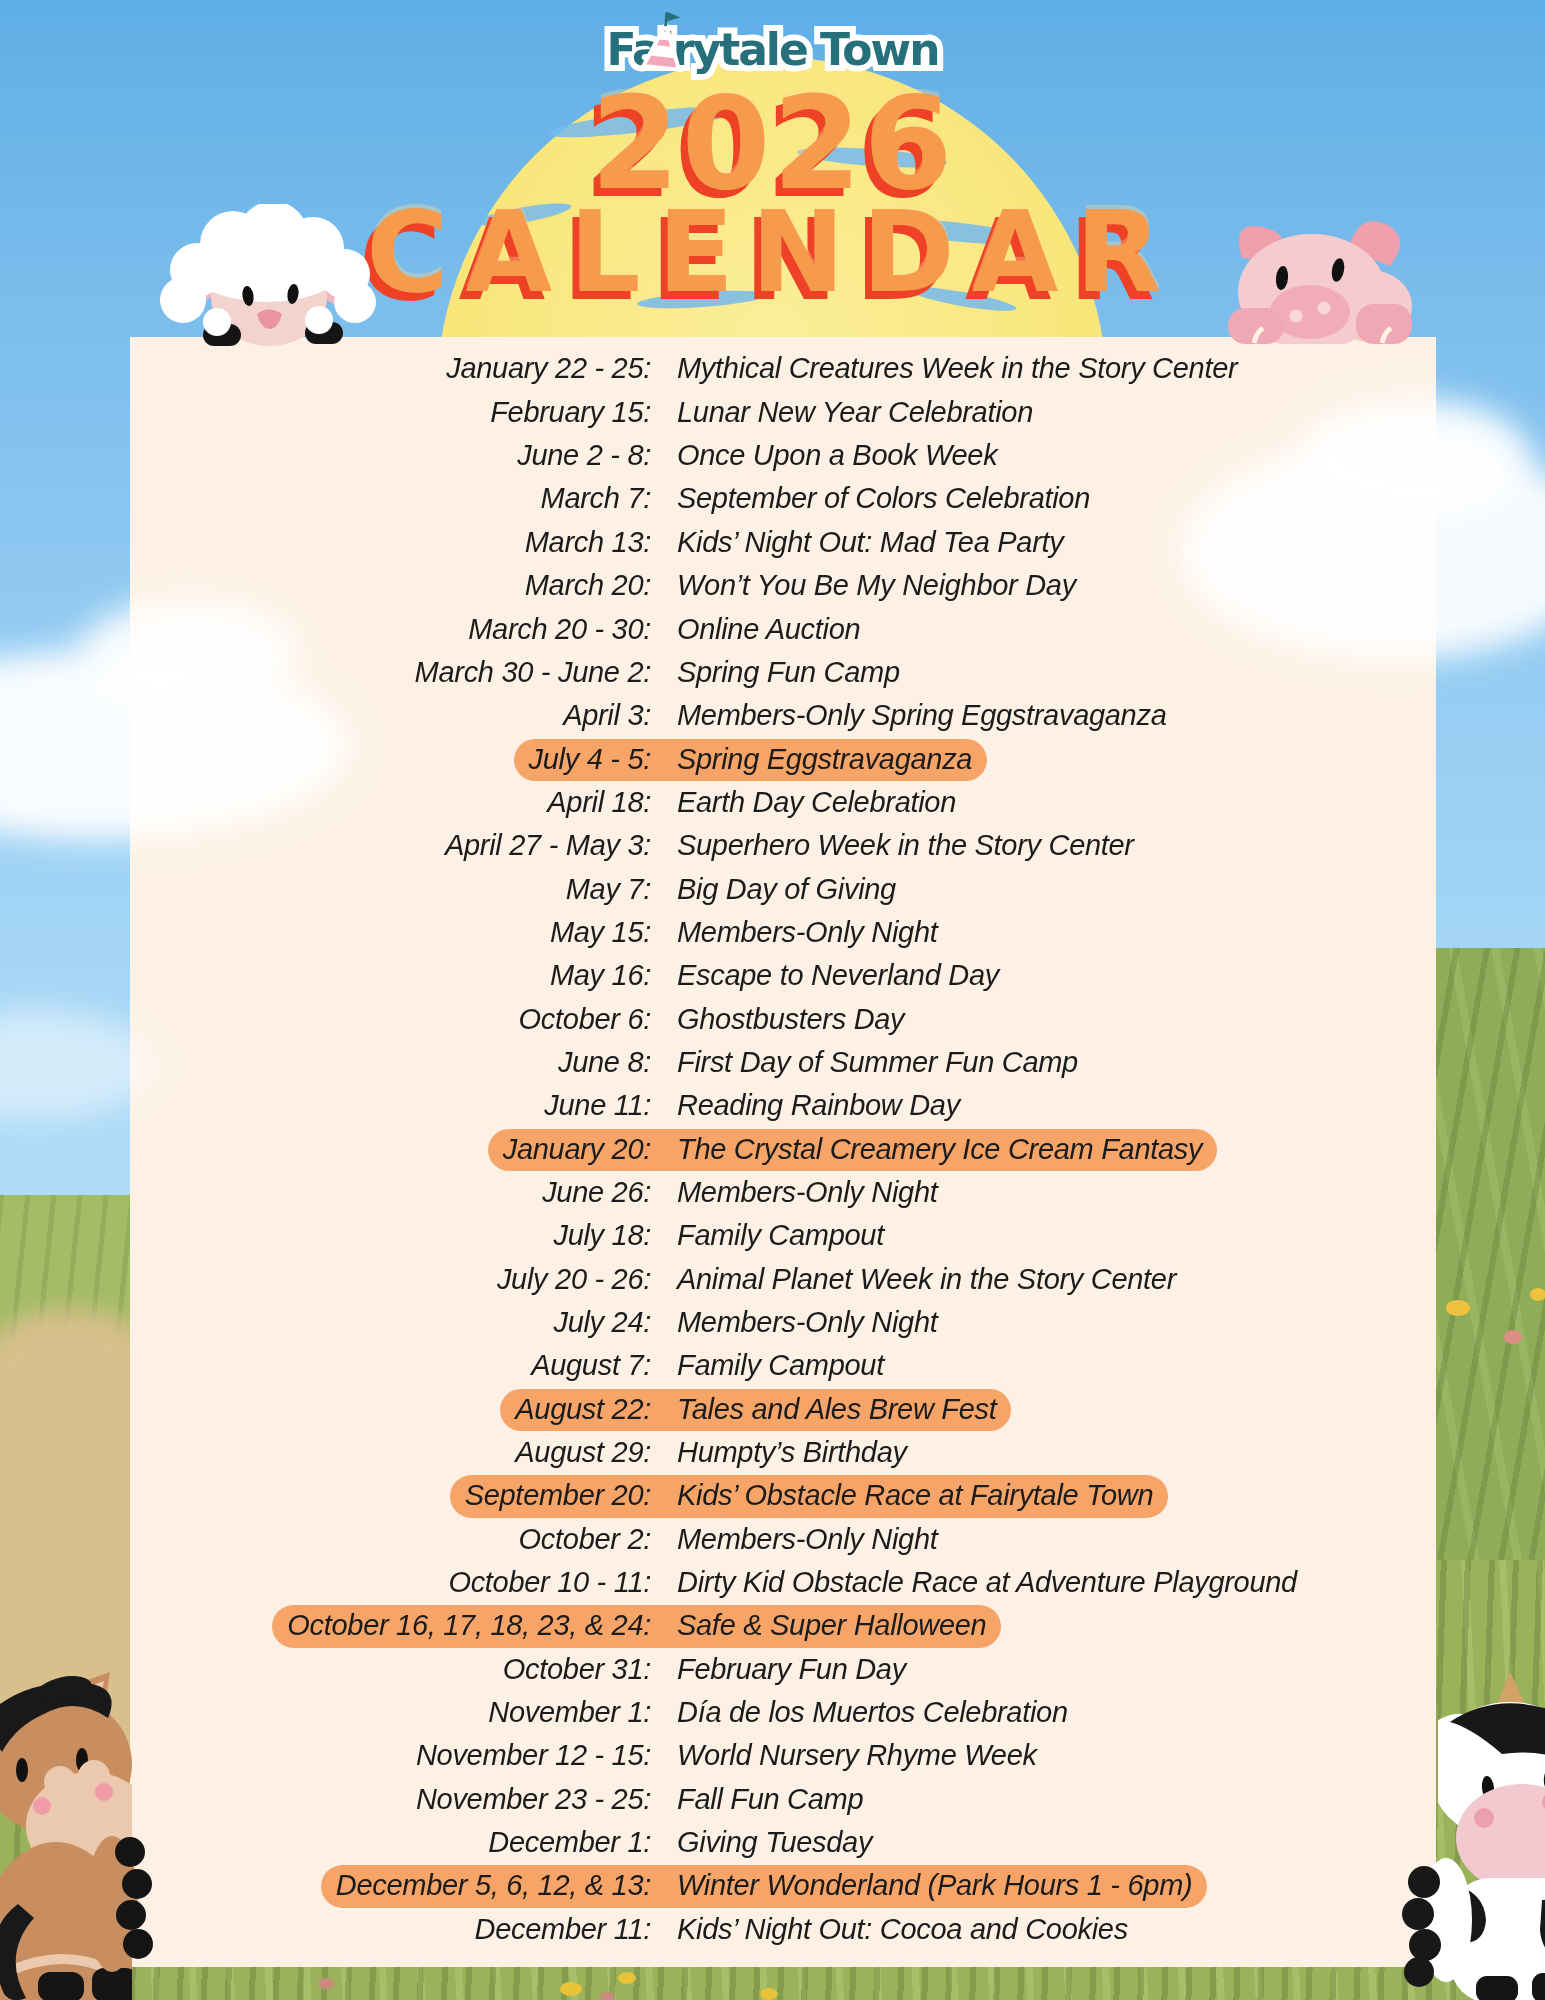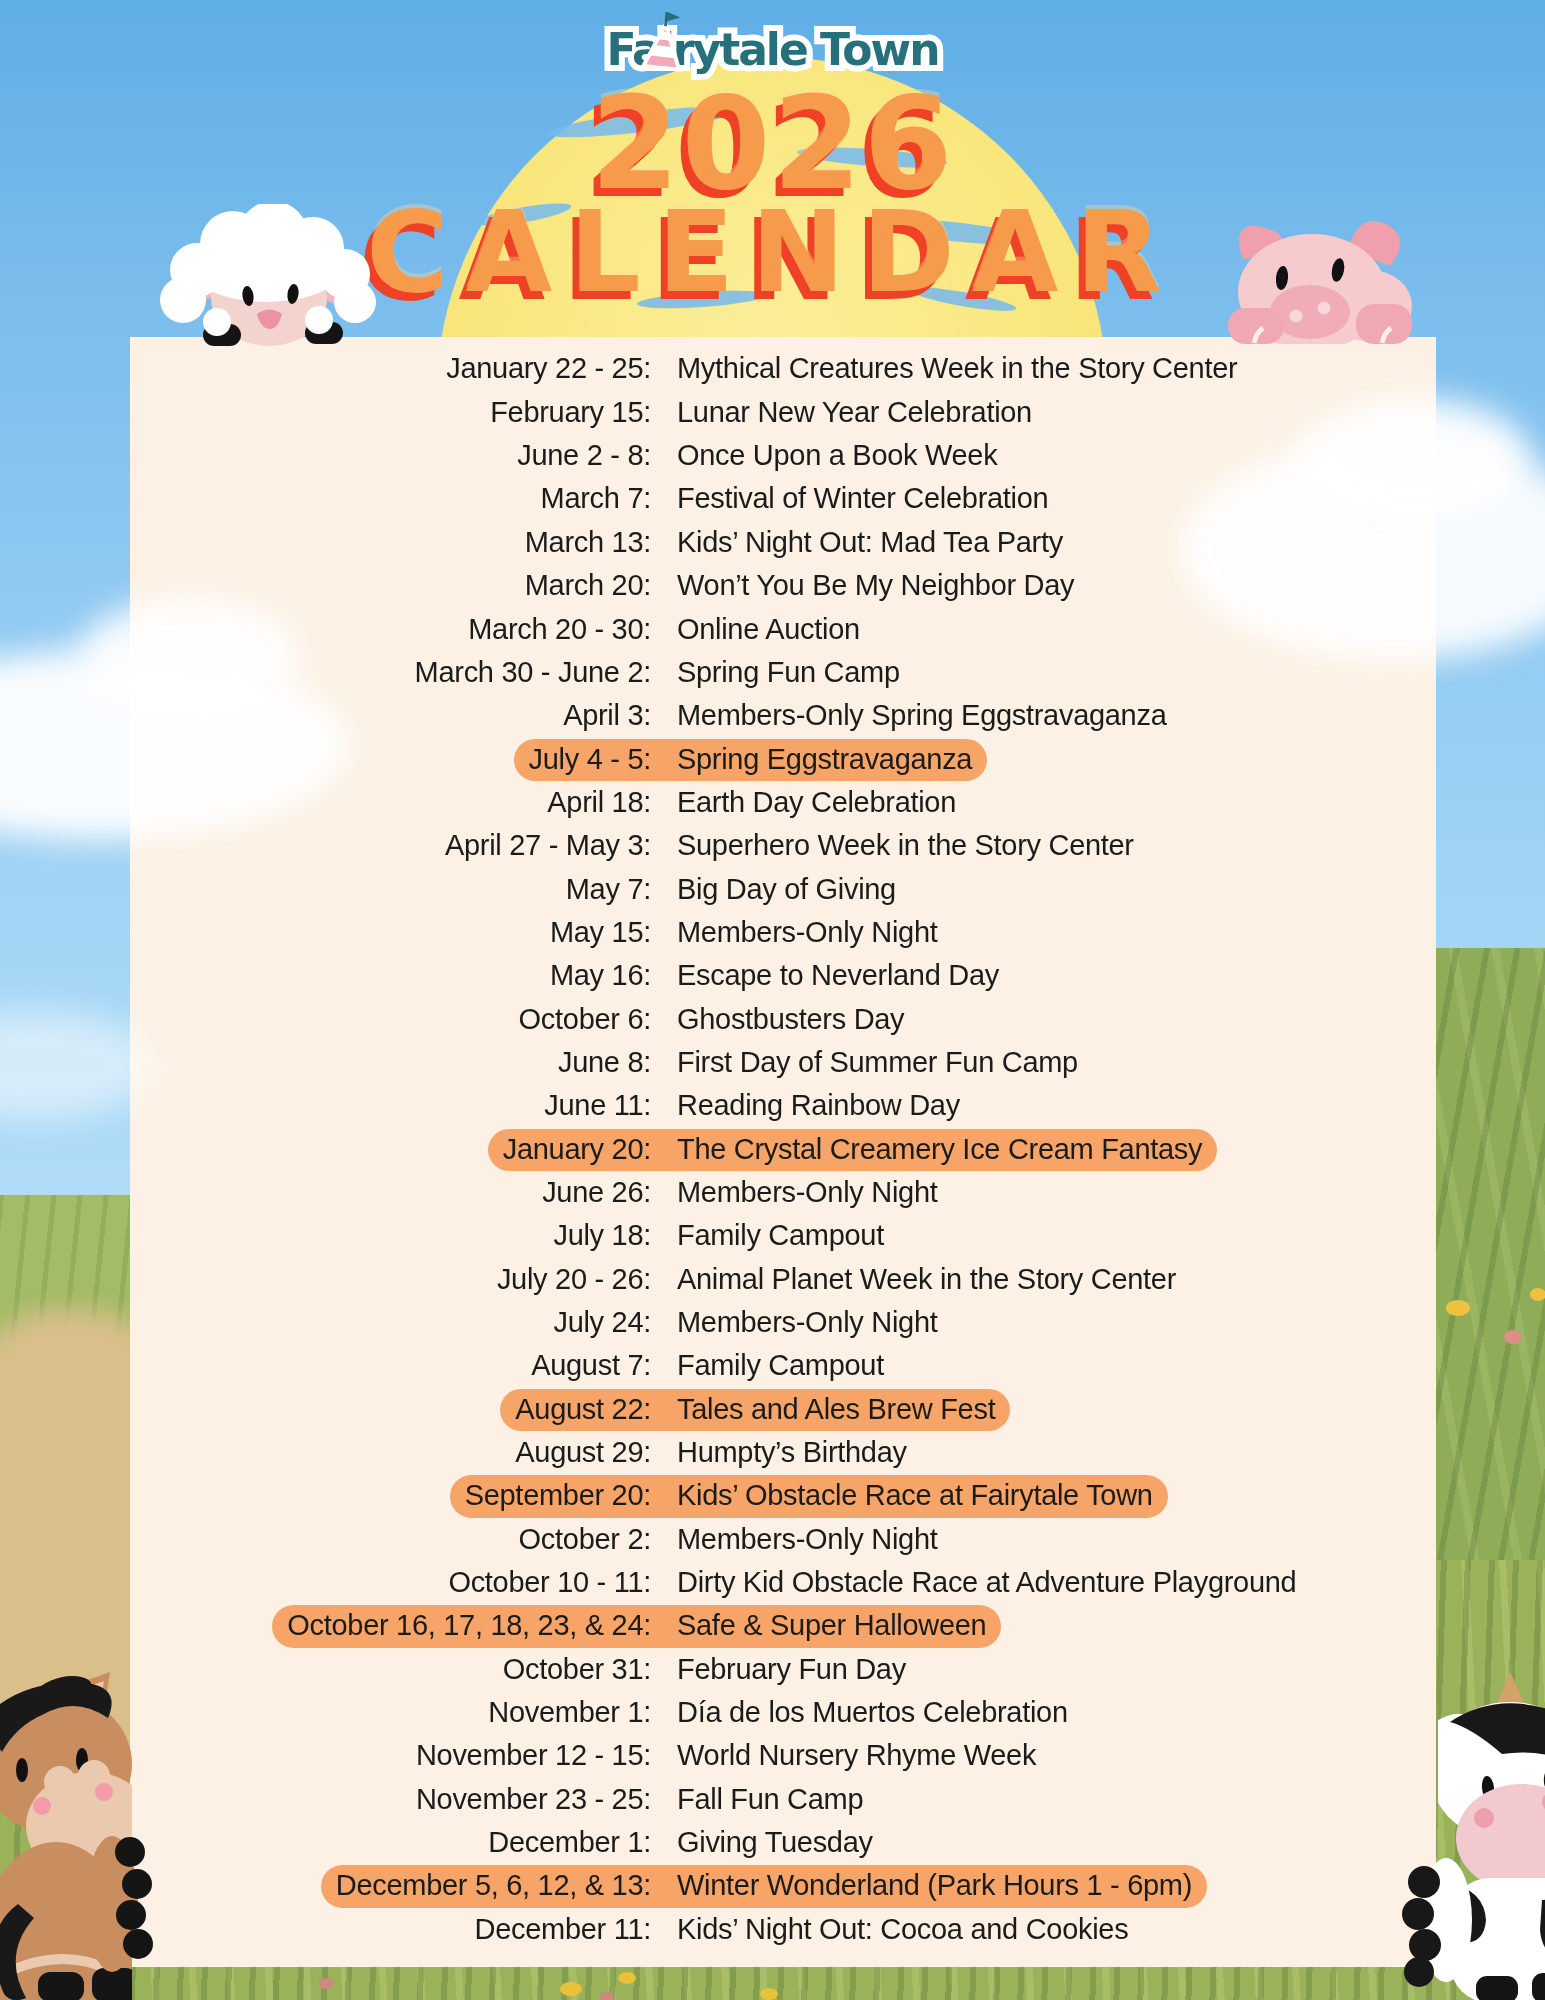--- a/index.html
+++ b/index.html
@@ -42,21 +42,21 @@
   .logo-fill{color:var(--logo-teal);}
   .big-title{position:absolute;left:0;width:100%;font-family:"DejaVu Sans",sans-serif;font-weight:bold;line-height:1;}
   .year-title{top:80px;font-size:128px;letter-spacing:2px;}
   .cal-title{top:196px;font-size:112px;letter-spacing:17px;}
   .t-layer{position:absolute;left:0;top:0;width:100%;}
   .t-shadow{color:var(--title-shadow);transform:translate(-7px,8px);}
   .t-fill{color:var(--title-fill);text-shadow:0 -4px 0 rgba(255,222,150,.35);}
 
   
   .panel{position:absolute;left:130px;top:337px;width:1306px;height:1630px;background:var(--panel);z-index:3;}
-  .list{padding-top:11px;}
+  .list{padding-top:11px;font-style:italic;}
   .row{display:grid;grid-template-columns:534px 1fr;height:43.35px;align-items:center;
        font-size:29px;letter-spacing:-0.3px;color:var(--text);}
   .date-cell{text-align:right;white-space:nowrap;}
   .event-cell{text-align:left;white-space:nowrap;}
   .chip{display:inline-block;line-height:1.12;padding:4px 13px 6px 15px;border-radius:22px 0 0 22px;}
   .event-chip{padding:4px 15px 6px 13px;border-radius:0 22px 22px 0;}
   .row.hl .chip{background:var(--highlight);}
 
   .animal{position:absolute;z-index:4;}
 </style>
@@ -101,21 +101,21 @@
         <div class="row">
       <div class="date-cell"><span class="chip date-chip">February 15:</span></div>
       <div class="event-cell"><span class="chip event-chip">Lunar New Year Celebration</span></div>
     </div>
         <div class="row">
       <div class="date-cell"><span class="chip date-chip">June 2 - 8:</span></div>
       <div class="event-cell"><span class="chip event-chip">Once Upon a Book Week</span></div>
     </div>
         <div class="row">
       <div class="date-cell"><span class="chip date-chip">March 7:</span></div>
-      <div class="event-cell"><span class="chip event-chip">Festival of Winter Celebration</span></div>
+      <div class="event-cell"><span class="chip event-chip">September of Colors Celebration</span></div>
     </div>
         <div class="row">
       <div class="date-cell"><span class="chip date-chip">March 13:</span></div>
       <div class="event-cell"><span class="chip event-chip">Kids’ Night Out: Mad Tea Party</span></div>
     </div>
         <div class="row">
       <div class="date-cell"><span class="chip date-chip">March 20:</span></div>
       <div class="event-cell"><span class="chip event-chip">Won’t You Be My Neighbor Day</span></div>
     </div>
         <div class="row">

